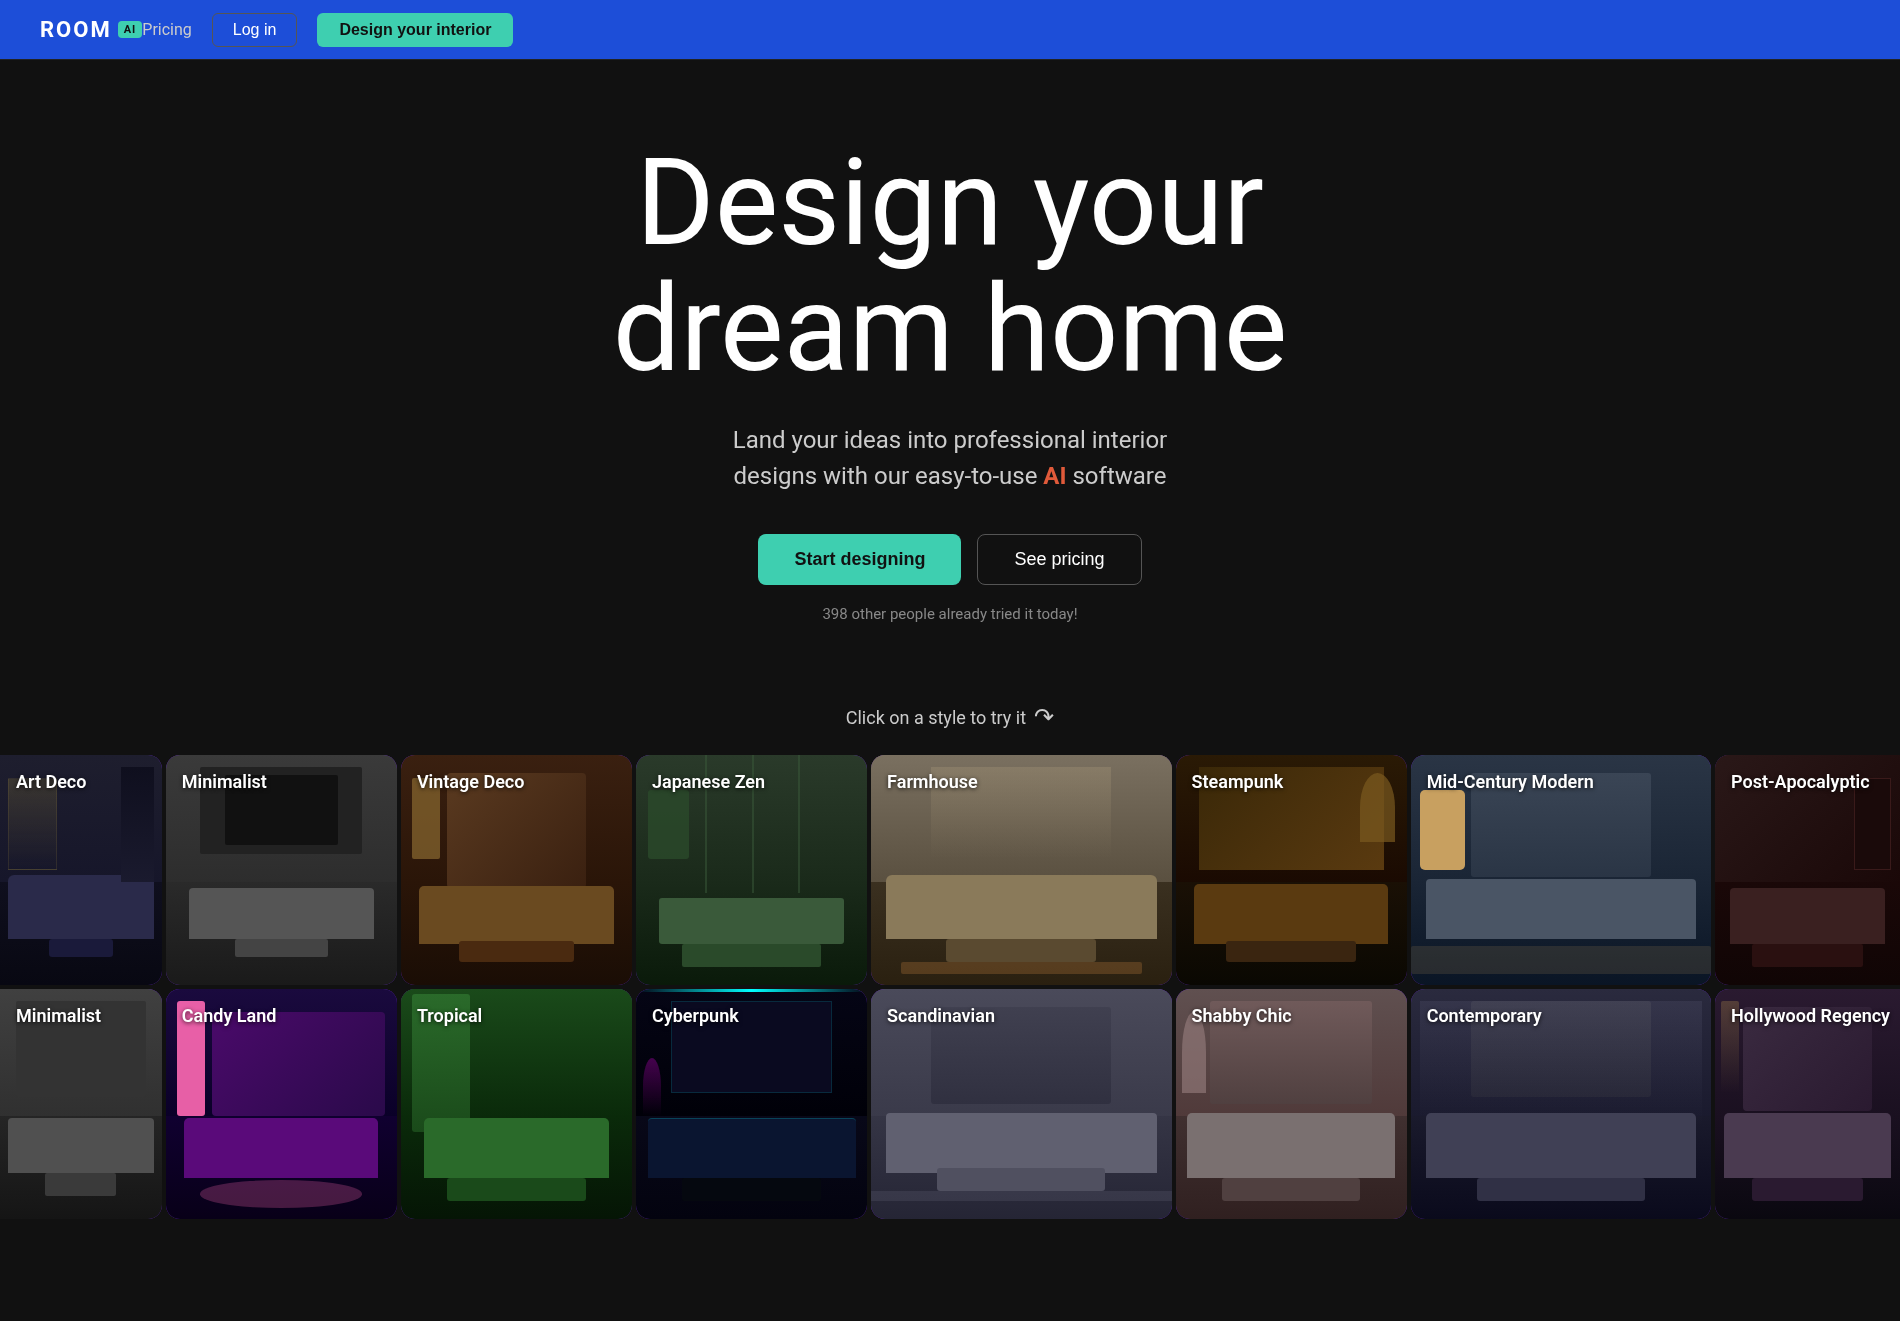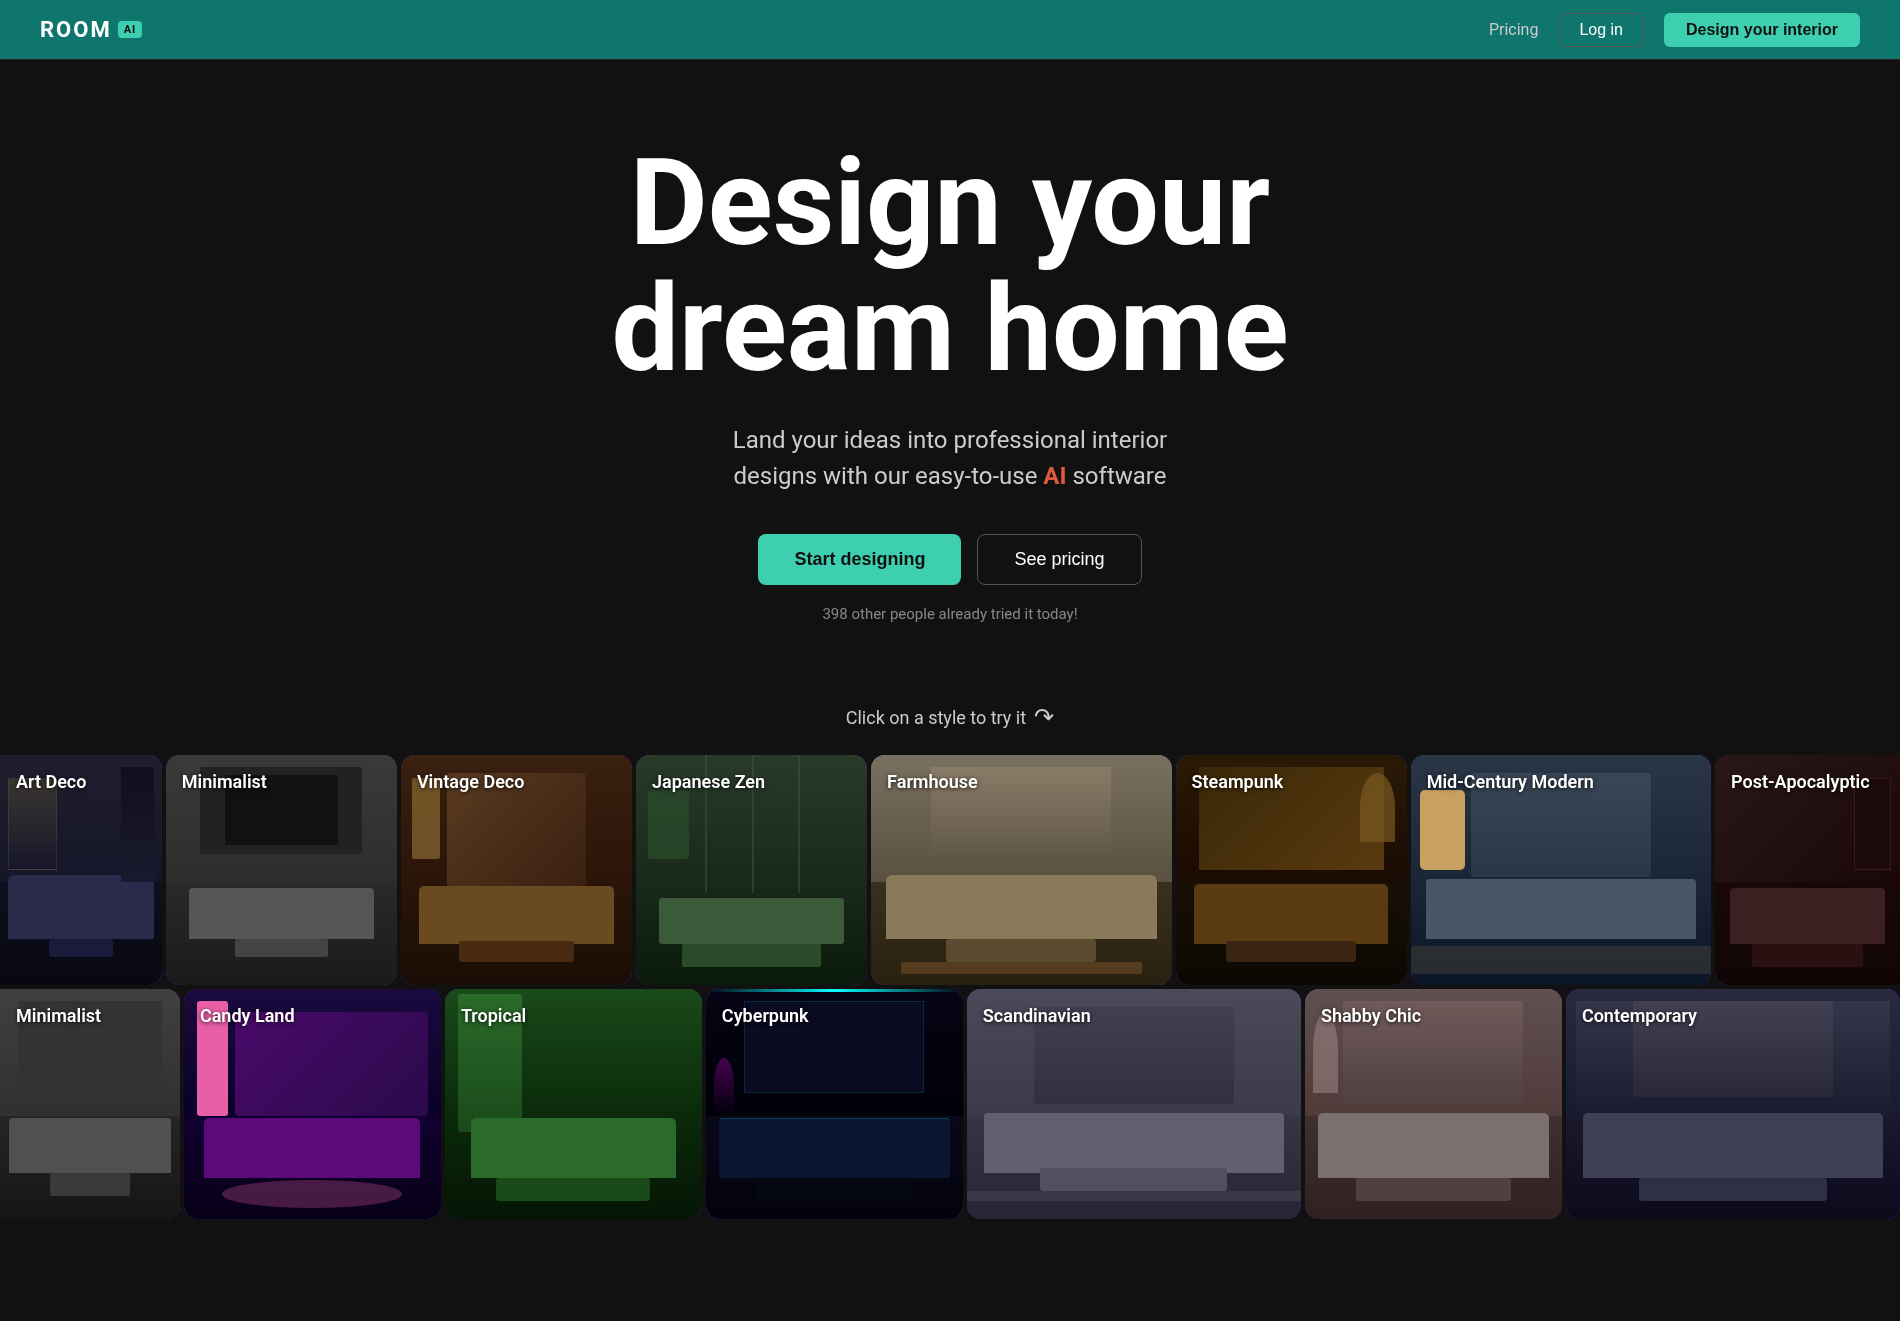--- a/index.html
+++ b/index.html
@@ -10,24 +10,24 @@
       font-family: -apple-system, BlinkMacSystemFont, 'Segoe UI', Roboto, sans-serif;
       width: 1900px;
       min-height: 1321px;
       overflow-x: hidden;
     }
 
     
     nav {
       display: flex;
       align-items: center;
-      justify-content: space-between;
+      justify-content: flex-start;
       padding: 0 40px;
       height: 60px;
-      background: #0f766e;
+      background: #1d4ed8;
       border-bottom: 1px solid #222;
       position: relative;
       z-index: 10;
     }
 
     .logo {
       display: flex;
       align-items: center;
       gap: 6px;
     }
@@ -83,21 +83,21 @@
     }
 
     
     .hero {
       text-align: center;
       padding: 80px 20px 60px;
     }
 
     .hero-title {
       font-size: 120px;
-      font-weight: 700;
+      font-weight: 400;
       line-height: 1.05;
       color: #ffffff;
       margin-bottom: 30px;
     }
 
     .hero-subtitle {
       font-size: 24px;
       color: #cccccc;
       line-height: 1.5;
       margin-bottom: 40px;
@@ -470,15 +470,26 @@
         <div class="room-wall" style="background:linear-gradient(180deg,#2a2a3e,#1a1a2e)"></div>
         <div class="room-floor" style="background:linear-gradient(180deg,#1a1a2c,#0a0a1c)"></div>
         <div style="position:absolute;top:5%;left:20%;right:20%;height:42%;background:linear-gradient(180deg,#353545,#252535);border-radius:3px"></div>
         <div style="position:absolute;top:5%;left:3%;right:3%;height:55%;background:linear-gradient(180deg,rgba(200,200,240,0.08),transparent)"></div>
         <div style="position:absolute;bottom:18%;left:5%;right:5%;height:28%;background:#404055;border-radius:5px 5px 0 0"></div>
         <div style="position:absolute;bottom:8%;left:22%;right:22%;height:10%;background:#303045;border-radius:3px"></div>
       </div>
       <span class="style-label">Contemporary</span>
     </div>
 
+    <div class="style-card partial-right" style="flex:0.8">
+      <div class="room-scene">
+        <div class="room-wall" style="background:linear-gradient(180deg,#2a1a30,#1a1020)"></div>
+        <div class="room-floor" style="background:linear-gradient(180deg,#1a1020,#0a0810)"></div>
+        <div style="position:absolute;top:8%;left:15%;right:15%;height:45%;background:linear-gradient(135deg,#3a2a40,#2a1a30);border-radius:4px"></div>
+        <div style="position:absolute;bottom:18%;left:5%;right:5%;height:28%;background:#4a3a50;border-radius:5px 5px 0 0"></div>
+        <div style="position:absolute;bottom:8%;left:20%;right:20%;height:10%;background:#2a1a30;border-radius:3px"></div>
+        <div style="position:absolute;top:5%;left:3%;width:10%;height:40%;background:linear-gradient(180deg,#c8a05044,transparent);border-radius:2px"></div>
+      </div>
+      <span class="style-label">Hollywood Regency</span>
+    </div>
 
   </div>
 </section>
 
 </body></html>

